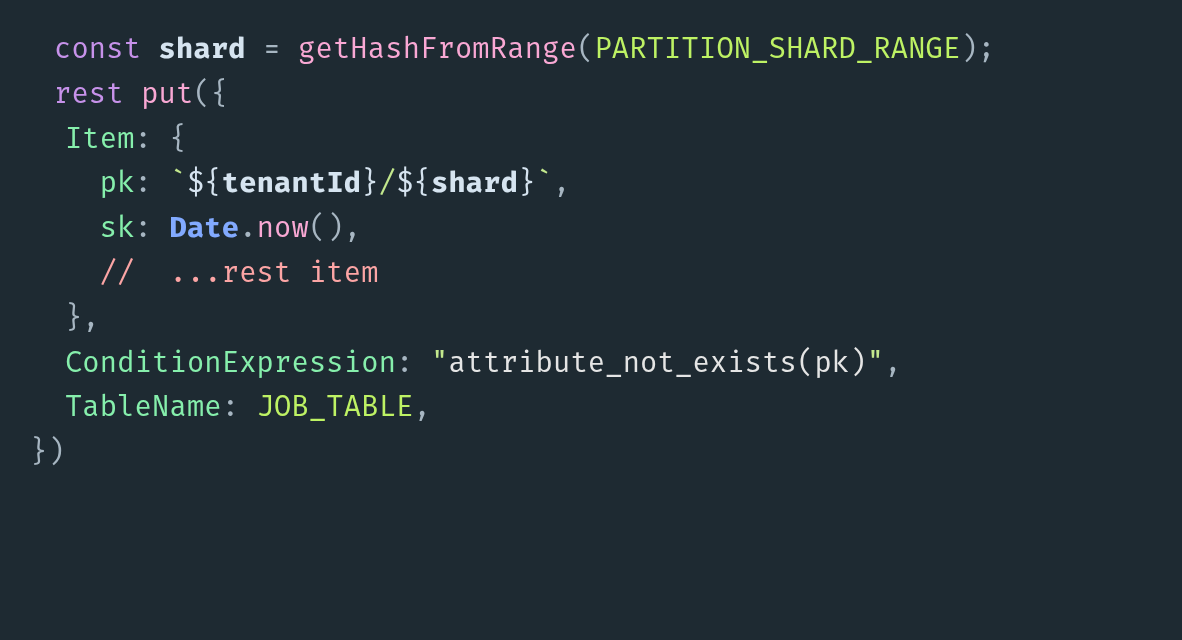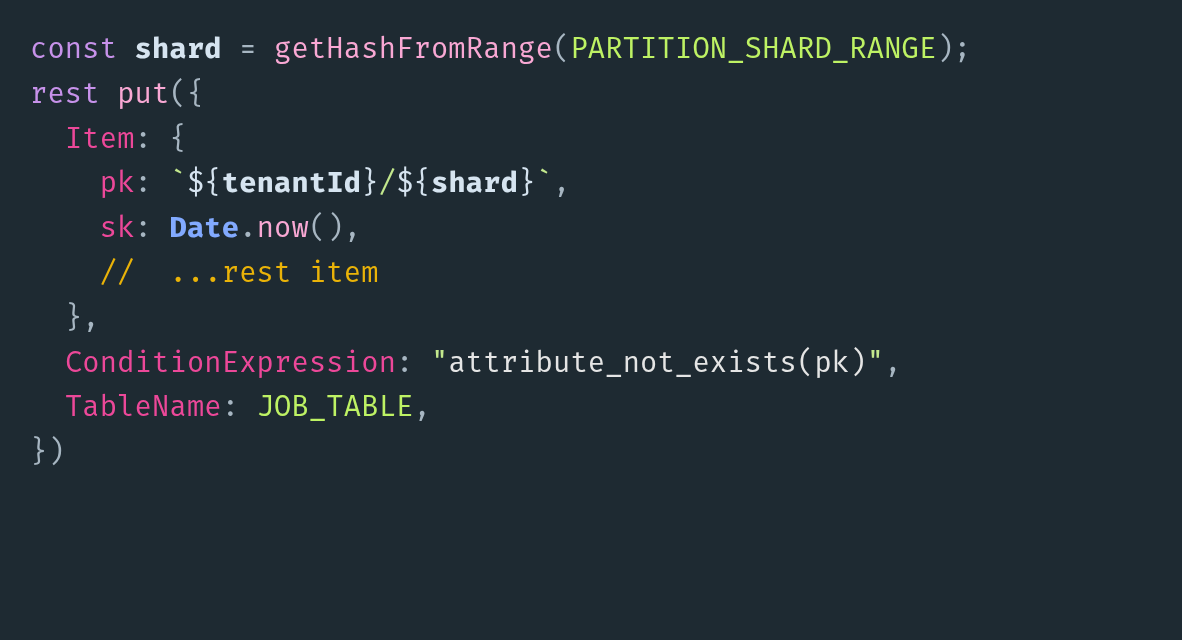--- a/index.html
+++ b/index.html
@@ -13,32 +13,32 @@
   pre.code {
     margin: 0;
     padding: 28px 30px;
     font-family: "Fira Code", "SFMono-Regular", Consolas, "Liberation Mono", Menlo, monospace;
     font-size: 28px;
     line-height: 1.6;
     color: #c8d2dc;
     white-space: pre;
     letter-spacing: 0.2px;
   }
-  .tok-kw      { color: #c792ea; }               
+  .tok-kw      { color: #c792ea; margin-left: 24px; }               
   .tok-var     { color: #d6e4f0; font-weight: bold; }               
   .tok-op      { color: #a7b6c2; }               
   .tok-fn      { color: #f9a8d4; }               
   .tok-const   { color: #bef264; }               
-  .tok-prop    { color: #ec4899; }               
+  .tok-prop    { color: #86efac; }               
   .tok-global  { color: #82aaff; font-weight: bold; }               
   .tok-strq    { color: #c3e88d; }               
   .tok-str     { color: #e5e5e5; }               
   .tok-interp  { color: #d6e4f0; }               
   .tok-slash   { color: #c3e88d; }               
-  .tok-comment { color: #eab308; font-style: normal; text-align: center; }
+  .tok-comment { color: #fca5a5; font-style: normal; text-align: center; }
 </style>
 </head>
 <body>
 
 <pre class="code"><span><span class="tok-kw">const</span> <span class="tok-var">shard</span><span class="tok-op"> = </span><span class="tok-fn">getHashFromRange</span><span class="tok-op">(</span><span class="tok-const">PARTITION_SHARD_RANGE</span><span class="tok-op">);</span></span>
 <span><span class="tok-kw">rest</span><span> </span><span class="tok-fn">put</span><span class="tok-op">({</span></span>
 <span>  <span class="tok-prop">Item</span><span class="tok-op">: {</span></span>
 <span>    <span class="tok-prop">pk</span><span class="tok-op">: </span><span class="tok-strq">`</span><span class="tok-interp">${</span><span class="tok-var">tenantId</span><span class="tok-interp">}</span><span class="tok-slash">/</span><span class="tok-interp">${</span><span class="tok-var">shard</span><span class="tok-interp">}</span><span class="tok-strq">`</span><span class="tok-op">,</span></span>
 <span>    <span class="tok-prop">sk</span><span class="tok-op">: </span><span class="tok-global">Date</span><span class="tok-op">.</span><span class="tok-fn">now</span><span class="tok-op">(),</span></span>
 <span>    <span class="tok-comment">//  ...rest item</span></span>

